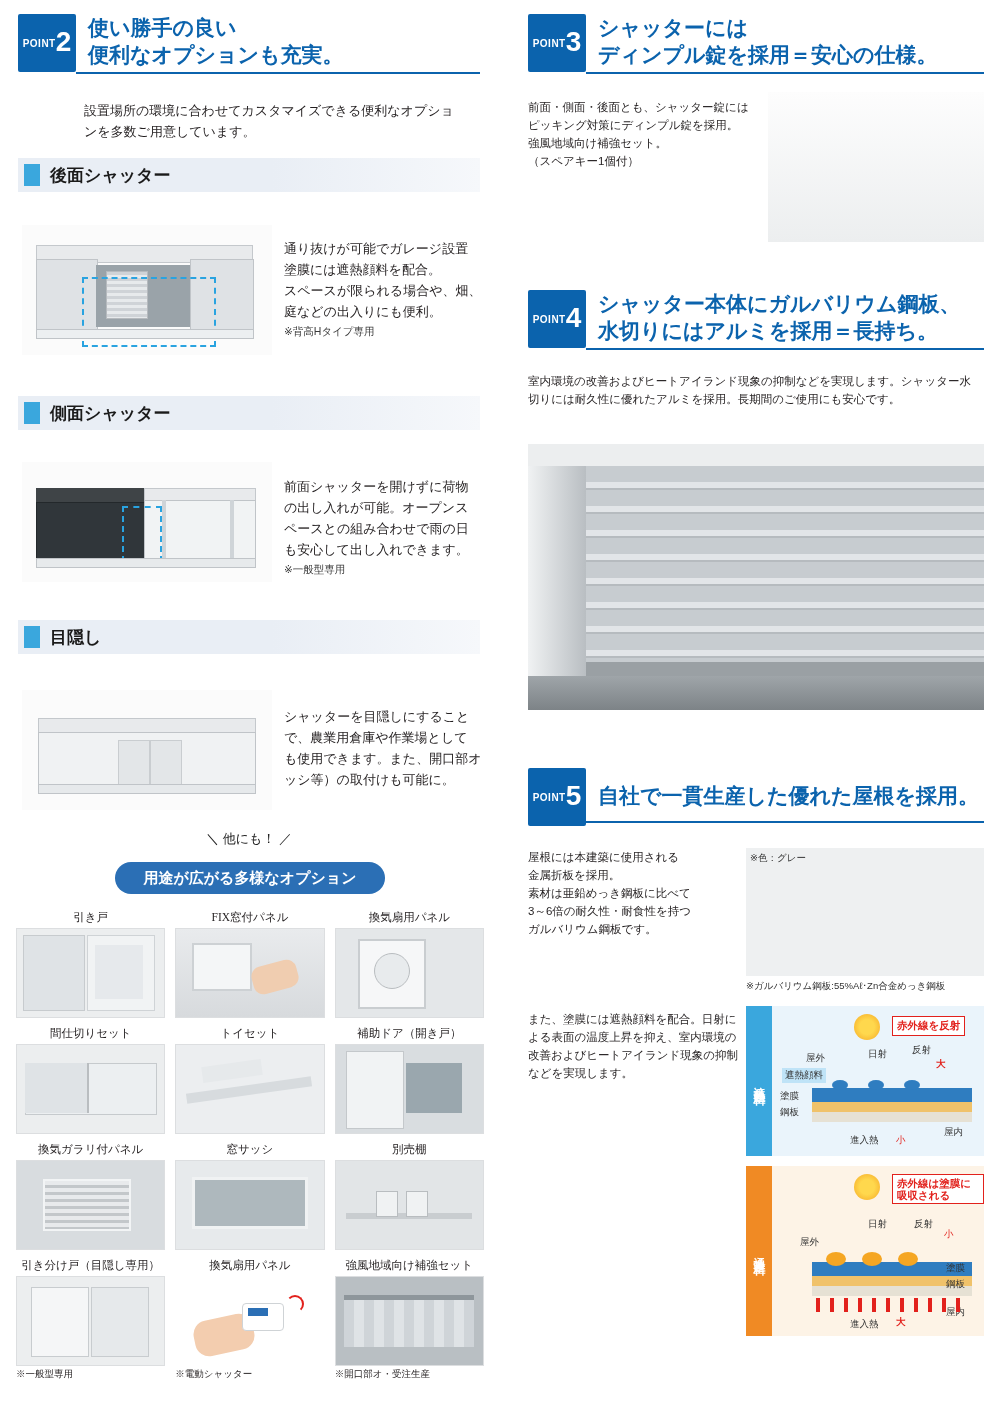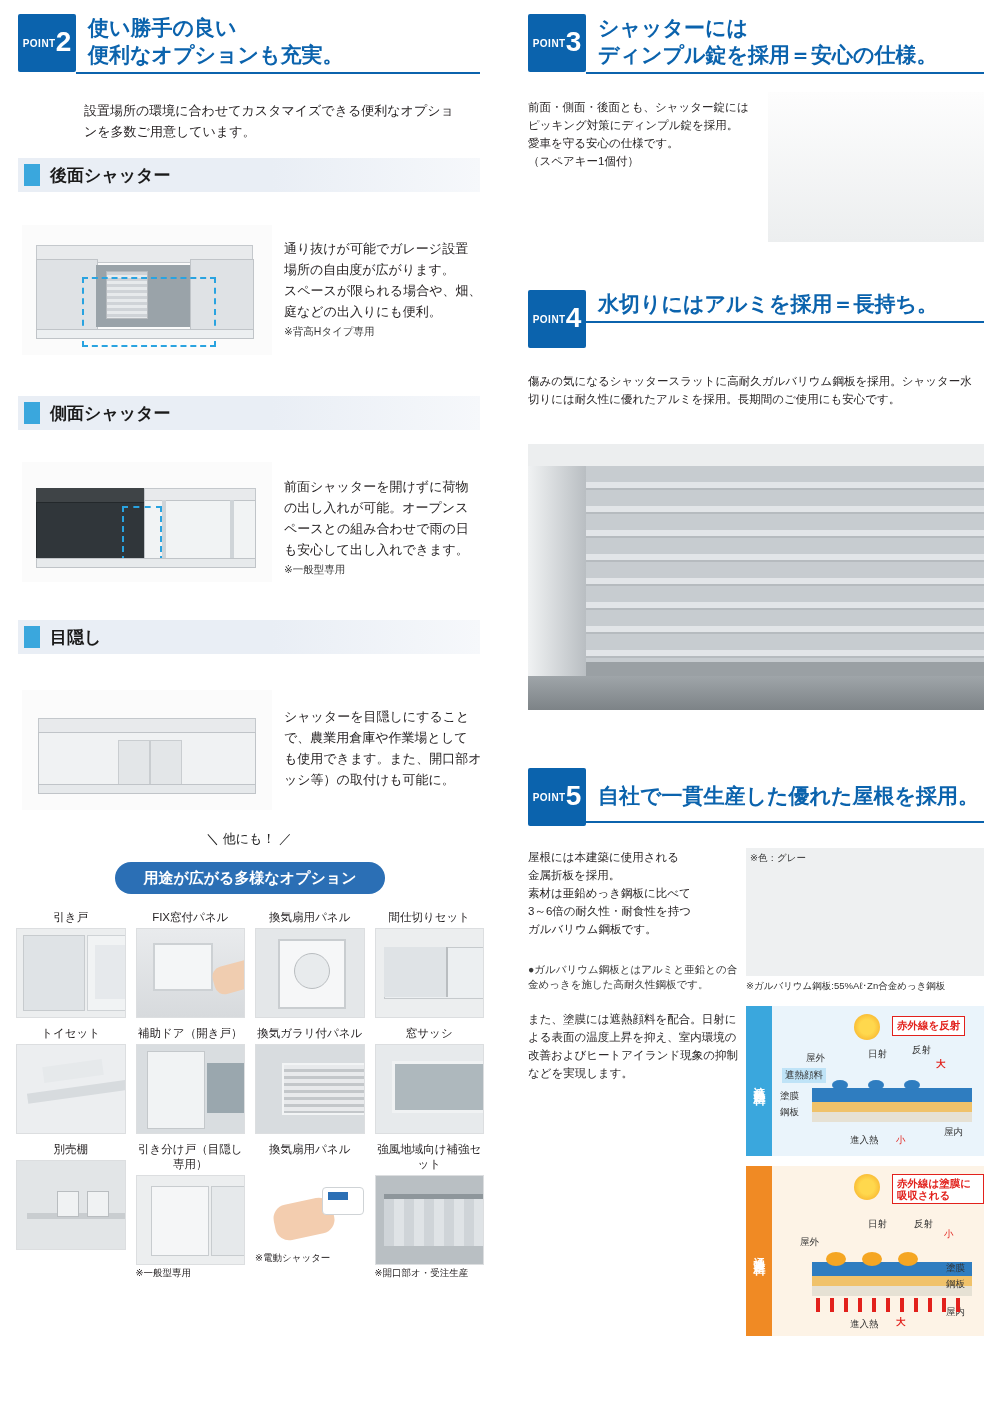--- a/index.html
+++ b/index.html
@@ -49,21 +49,21 @@
 
   
   .garage{position:absolute;inset:0;background:#fbfbfb;}
   .g-roof{position:absolute;background:#e8eaec;border:1px solid #c4c8cc;}
   .g-wall{position:absolute;background:#dfe2e5;border:1px solid #c0c4c8;}
   .g-dark{position:absolute;background:#7a8288;}
   .g-shut{position:absolute;background:repeating-linear-gradient(to bottom,#cfd3d7 0 3px,#e7eaec 3px 6px);border:1px solid #b6babe;}
   .dashline{position:absolute;border:2px dashed #29a3e0;}
 
   
-  .opt-grid{display:grid;grid-template-columns:repeat(4,1fr);gap:8px 10px;}
+  .opt-grid{display:grid;grid-template-columns:repeat(3,1fr);gap:8px 10px;font-family:Liberation Serif, serif;}
   .opt-cell .opt-label{font-size:11.5px;text-align:center;margin-bottom:3px;}
   .opt-cell .opt-img{height:88px;background:#eceeef;border:1px solid #dcdee0;position:relative;overflow:hidden;}
   .opt-note{font-size:9.5px;margin-top:2px;}
 
   
   .pill{
     background:#2b6fb5;color:#fff;border-radius:18px;height:32px;
     display:flex;align-items:center;justify-content:center;
     font-size:15px;font-weight:bold;
   }
@@ -128,21 +128,21 @@
         <div class="g-wall" style="left:168px;top:34px;width:62px;height:72px;"></div>
         <div class="g-dark" style="left:74px;top:40px;width:94px;height:62px;background:#9aa3a9;"></div>
         <div class="g-shut" style="left:84px;top:46px;width:40px;height:46px;"></div>
         <div class="dashline" style="left:60px;top:52px;width:130px;height:66px;border-color:#29a3e0;"></div>
         <div class="g-wall" style="left:14px;top:104px;width:216px;height:8px;background:#eceff1;"></div>
       </div>
     </div>
 
     <div class="body-text" style="position:absolute;left:284px;top:238px;width:200px;">
       <div>通り抜けが可能でガレージ設置</div>
-      <div>場所の自由度が広がります。</div>
+      <div>塗膜には遮熱顔料を配合。</div>
       <div>スペースが限られる場合や、畑、</div>
       <div>庭などの出入りにも便利。</div>
       <div class="note" style="margin-top:2px;">※背高Hタイプ専用</div>
     </div>
 
     <div class="sec-bar" style="position:absolute;left:18px;top:396px;width:462px;">
       <div class="tick"></div>
       <div class="sec-title">側面シャッター</div>
     </div>
 
@@ -320,21 +320,21 @@
           <div class="point-title">シャッターには</div>
           <div class="point-title">ディンプル錠を採用＝安心の仕様。</div>
           <div class="point-underline"></div>
         </div>
       </div>
     </div>
 
     <div class="small-text" style="position:absolute;left:28px;top:98px;width:230px;">
       <div>前面・側面・後面とも、シャッター錠には</div>
       <div>ピッキング対策にディンプル錠を採用。</div>
-      <div>愛車を守る安心の仕様です。</div>
+      <div>強風地域向け補強セット。</div>
       <div>（スペアキー1個付）</div>
     </div>
 
     <div class="key-photo" style="position:absolute;left:268px;top:92px;width:216px;height:150px;">
       <div style="position:absolute;inset:0;background:linear-gradient(180deg,#fdfdfd,#eceeef);"></div>
       <svg width="216" height="150" viewBox="0 0 216 150">
         <defs>
           <linearGradient id="kg" x1="0" y1="0" x2="0" y2="1">
             <stop offset="0%" stop-color="#ffffff"></stop>
             <stop offset="45%" stop-color="#d9dde0"></stop>
@@ -350,27 +350,28 @@
       </svg>
     </div>
 
     <div class="point-head" style="position:absolute;left:28px;top:290px;width:456px;">
       <div class="point-row">
         <div class="point-badge">
           <span class="pt-label">POINT</span>
           <span class="pt-num">4</span>
         </div>
         <div style="flex:1;">
+          <div class="point-title">シャッター本体にガルバリウム鋼板、</div>
           <div class="point-title">水切りにはアルミを採用＝長持ち。</div>
           <div class="point-underline"></div>
         </div>
       </div>
     </div>
 
-    <div class="small-text" style="position:absolute;left:28px;top:372px;width:452px;">傷みの気になるシャッタースラットに高耐久ガルバリウム鋼板を採用。シャッター水切りには耐久性に優れたアルミを採用。長期間のご使用にも安心です。</div>
+    <div class="small-text" style="position:absolute;left:28px;top:372px;width:452px;">室内環境の改善およびヒートアイランド現象の抑制などを実現します。シャッター水切りには耐久性に優れたアルミを採用。長期間のご使用にも安心です。</div>
 
     <div class="shut-photo" style="position:absolute;left:28px;top:444px;width:456px;height:266px;">
       <div style="position:absolute;left:0;top:0;width:100%;height:100%;background:#cfd3d6;"></div>
       <div style="position:absolute;left:0;top:0;width:100%;height:22px;background:#eceeef;"></div>
       <div style="position:absolute;left:58px;top:22px;width:398px;height:196px;background:repeating-linear-gradient(to bottom,#c7ccd0 0 16px,#e2e5e8 16px 22px,#b6bbbf 22px 24px);"></div>
       <div style="position:absolute;left:0;top:22px;width:58px;height:240px;background:linear-gradient(90deg,#f0f2f3,#b9bec2);"></div>
       <div style="position:absolute;left:58px;top:218px;width:398px;height:14px;background:#9aa0a4;"></div>
       <div style="position:absolute;left:0;top:232px;width:456px;height:34px;background:linear-gradient(180deg,#9fa5a9,#7d8387);"></div>
     </div>
 
@@ -388,21 +389,20 @@
     </div>
 
     <div class="small-text" style="position:absolute;left:28px;top:848px;width:210px;">
       <div>屋根には本建築に使用される</div>
       <div>金属折板を採用。</div>
       <div>素材は亜鉛めっき鋼板に比べて</div>
       <div>3～6倍の耐久性・耐食性を持つ</div>
       <div>ガルバリウム鋼板です。</div>
     </div>
 
-    <div class="note" style="position:absolute;left:28px;top:962px;width:214px;">●ガルバリウム鋼板とはアルミと亜鉛との合金めっきを施した高耐久性鋼板です。</div>
 
     <div class="small-text" style="position:absolute;left:28px;top:1010px;width:214px;">また、塗膜には遮熱顔料を配合。日射による表面の温度上昇を抑え、室内環境の改善およびヒートアイランド現象の抑制などを実現します。</div>
 
     <div class="roof-photo" style="position:absolute;left:246px;top:848px;width:238px;height:128px;">
       <div style="position:absolute;inset:0;background:#eef0f1;"></div>
       <svg width="238" height="128" viewBox="0 0 238 128">
         <polygon points="0,96 210,16 238,30 30,118" fill="#c9ced2"></polygon>
         <g stroke="#8d9499" stroke-width="1" fill="#aeb4b9">
           <polygon points="10,92 200,14 208,20 20,98"></polygon>
           <polygon points="22,100 212,22 220,28 32,106"></polygon>

